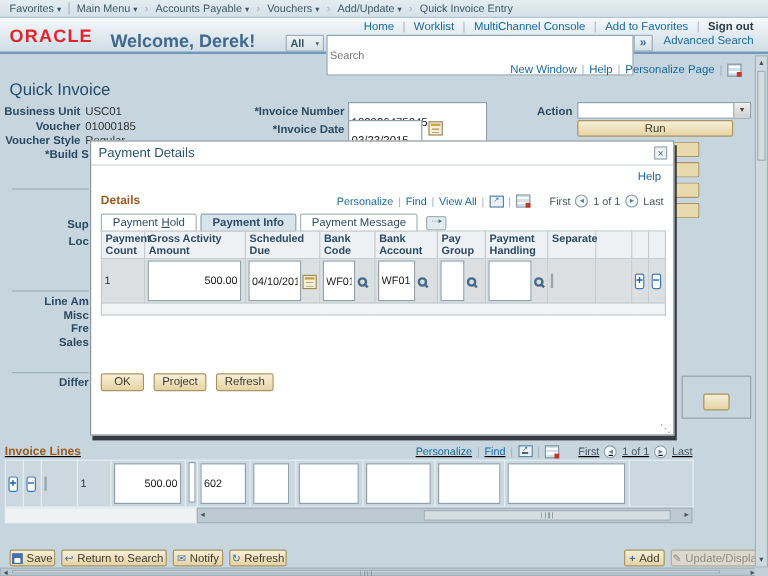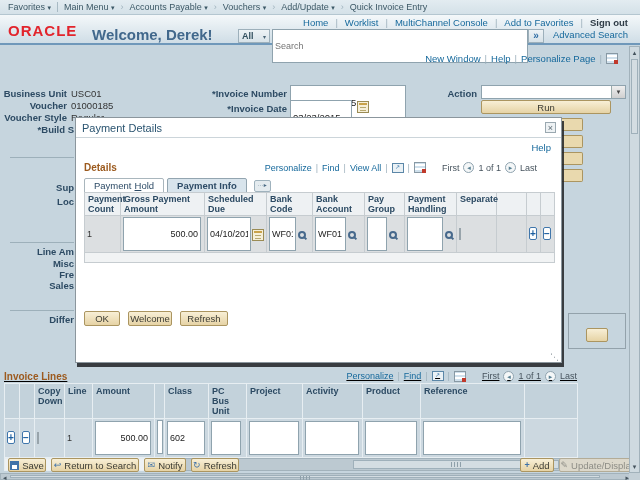--- a/index.html
+++ b/index.html
@@ -137,20 +137,21 @@
     <span class="link">New Window</span>
     <span class="sep">|</span>
     <span class="link">Help</span>
     <span class="sep">|</span>
     <span class="link">Personalize Page</span>
     <span class="sep">|</span>
     <span class="icon-grid"></span>
   </div>
 
   
+  <div class="abs" style="left:8px;top:66px;font-size:14px;color:#234d6b;">Quick Invoice</div>
 
   
   <div class="abs lbl" style="left:0;width:67px;top:88px;">Business Unit</div>
   <div class="abs val" style="left:71px;top:88px;">USC01</div>
   <div class="abs lbl" style="left:0;width:67px;top:100px;">Voucher</div>
   <div class="abs val" style="left:71px;top:100px;text-align:right;">01000185</div>
   <div class="abs lbl" style="left:0;width:67px;top:112px;">Voucher Style</div>
   <div class="abs val" style="left:71px;top:112px;">Regular</div>
   <div class="abs lbl" style="left:0;width:74px;top:124px;">*Build S</div>
 
@@ -198,21 +199,21 @@
   
   <div class="abs" style="left:75px;top:117px;width:487px;height:246px;background:#fff;border:1px solid #8b969d;
               box-sizing:border-box;z-index:10;box-shadow:2px 4px 0 0 rgba(30,33,36,0.85);">
     <div style="position:absolute;left:6px;top:4px;font-size:11px;color:#2a5470;">Payment Details</div>
     <div style="position:absolute;right:5px;top:4px;width:11px;height:11px;border:1px solid #9aa8b0;
                 background:#eef2f4;color:#5c6b75;font-size:9px;line-height:10px;text-align:center;
                 cursor:pointer;box-sizing:border-box;">×</div>
     <div style="position:absolute;left:0;top:19px;width:100%;height:1px;background:#ccd5da;"></div>
     <span class="link" style="position:absolute;right:10px;top:24px;font-size:9.5px;">Help</span>
 
-    <div style="position:absolute;left:8px;right:24px;top:44px;display:flex;justify-content:space-between;align-items:flex-end;gap:20px;">
+    <div style="position:absolute;left:8px;right:8px;top:44px;display:flex;justify-content:space-between;align-items:flex-end;gap:20px;">
       <span class="sect">Details</span>
       <span class="plinks">
         <span class="link">Personalize</span>
         <span class="sep">|</span>
         <span class="link">Find</span>
         <span class="sep">|</span>
         <span class="link">View All</span>
         <span class="sep">|</span>
         <span class="icon-popup">↗</span>
         <span class="sep">|</span>
@@ -224,20 +225,21 @@
         <span class="circ">▸</span>
         <span class="gray">Last</span>
       </span>
     </div>
 
     <div style="position:absolute;left:8px;top:60px;display:flex;align-items:flex-end;">
       <span class="tab">
         <span>Payment</span><span class="tabkey">H</span><span>old</span>
       </span>
       <span class="tab active">Payment Info</span>
+      <span class="tab">Payment Message</span>
       <span style="display:inline-block;margin-left:4px;margin-bottom:2px;padding:0 3px;height:10px;background:#e4ebef;
                    border:1px solid #9fb2bd;border-radius:2px;font-size:6px;line-height:9px;color:#4a6a85;cursor:pointer;">···▸</span>
     </div>
 
     <table class="mgrid" style="position:absolute;left:8px;top:74px;width:470px;">
       <colgroup>
         <col style="width:36px">
           <col style="width:84px">
           <col style="width:62px">
           <col style="width:46px">
@@ -245,21 +247,21 @@
           <col style="width:40px">
           <col style="width:52px">
           <col style="width:40px">
         <col style="width:30px">
           <col style="width:14px">
           <col style="width:14px">
       </colgroup>
       <tbody>
           <tr>
         <th>Payment Count</th>
-        <th>Gross Payment Amount</th>
+        <th>Gross Activity Amount</th>
         <th>Scheduled Due</th>
         <th>Bank Code</th>
         <th>Bank Account</th>
         <th>Pay Group</th>
         <th>Payment Handling</th>
         <th>Separate</th>
         <th></th>
         <th></th>
         <th></th>
       </tr>
@@ -280,21 +282,21 @@
         <td colspan="11" style="background:#f1f3f4;"></td>
       </tr>
     </tbody>
       </table>
 
     <div style="position:absolute;left:8px;top:131px;display:flex;gap:8px;margin-top:62px;">
       <div class="btn" style="width:36px;height:15px;">
         <span>OK</span>
         </div>
       <div class="btn" style="width:44px;height:15px;">
-        <span>Welcome</span>
+        <span>Project</span>
         </div>
       <div class="btn" style="width:48px;height:15px;">
         <span>Refresh</span>
         </div>
     </div>
 
     <div style="position:absolute;right:2px;bottom:0;color:#8a949b;font-size:9px;cursor:nwse-resize;">⋱</div>
   </div>
   
 
@@ -329,35 +331,20 @@
           <col style="width:10px">
           <col style="width:44px">
           <col style="width:38px">
         <col style="width:56px">
           <col style="width:60px">
           <col style="width:58px">
           <col style="width:104px">
         <col style="width:53px">
       </colgroup>
       <tbody>
-          <tr style="height:30px;">
-        <th></th>
-        <th></th>
-        <th>Copy Down</th>
-        <th>Line</th>
-        <th>Amount</th>
-        <th></th>
-        <th>Class</th>
-        <th>PC Bus Unit</th>
-        <th>Project</th>
-        <th>Activity</th>
-        <th>Product</th>
-        <th>Reference</th>
-        <th></th>
-      </tr>
       <tr style="height:20px;">
         <td><span class="pm">+</span></td>
         <td><span class="pm">−</span></td>
         <td><span class="chk"></span></td>
         <td>1</td>
         <td><input class="inp" style="width: 56px; text-align: right;" value="500.00"></td>
         <td><span class="inp" style="display:inline-block;width:5px;"></span></td>
         <td><input class="inp" style="width: 38px;" value="602"></td>
         <td><input class="inp" style="width: 30px;" value=""></td>
         <td><input class="inp" style="width: 50px;" value=""></td>

